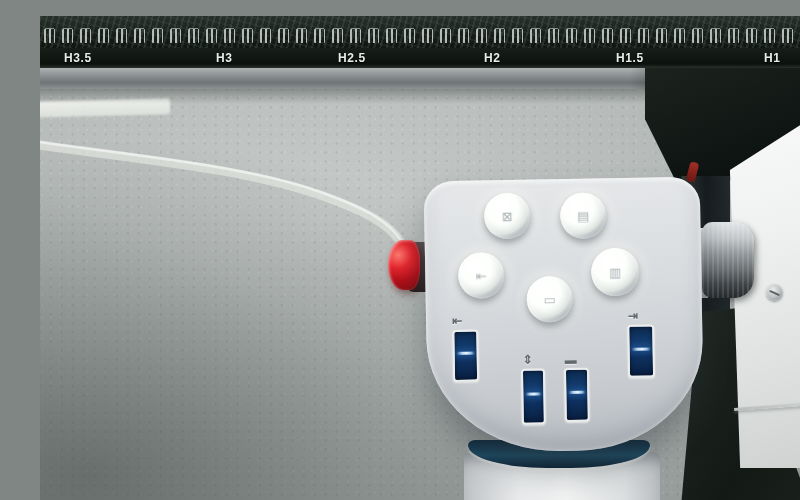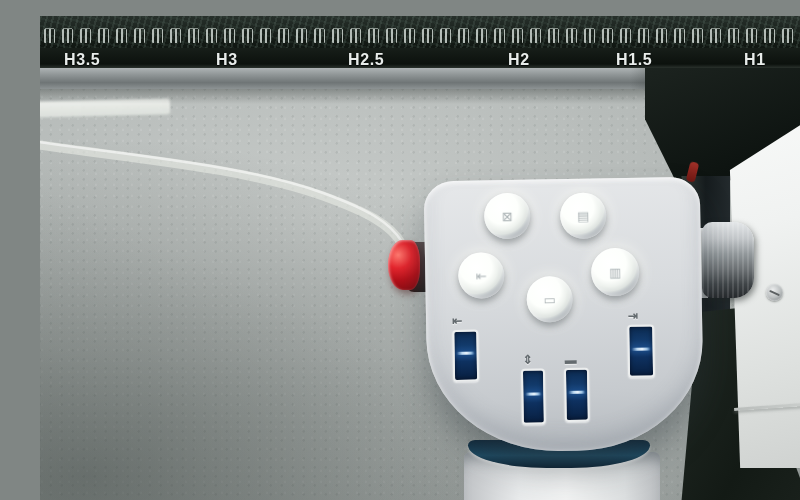--- a/index.html
+++ b/index.html
@@ -51,21 +51,21 @@
     position:static;flex:0 0 11px;height:14px;
     background:repeating-linear-gradient(90deg,#cfd7d2 0 2px, transparent 2px 5px);
     box-shadow:0 -2px 0 -1px #9aa39d;
     border-radius:1px;
   }
   .rail-band{
     left:0;top:32px;width:800px;height:20px;
     background:linear-gradient(180deg,#171e19, #0c110d 80%, #2a312c 100%);
   }
   .rail-label{
-    top:35px;color:#e8ecea;font-size:16px;font-weight:bold;letter-spacing:.6px;
+    top:35px;color:#e8ecea;font-size:12px;font-weight:bold;letter-spacing:.6px;
     text-shadow:0 1px 1px rgba(0,0,0,.8);
   }
   .edge-strip{
     left:0;top:52px;width:800px;height:21px;z-index:3;
     background:linear-gradient(180deg,#aeb3b4 0%, #8d9394 35%, #6f7576 70%, #8d9394 100%);
   }
   .edge-strip-dark{
     left:590px;top:52px;width:210px;height:21px;z-index:3;
     background:linear-gradient(90deg, transparent, rgba(18,24,21,.9) 45%, #10160f);
   }
@@ -270,24 +270,24 @@
         <i></i>
         <i></i>
         <i></i>
         <i></i>
         <i></i>
         <i></i>
       </div>
     <div class="rail-band"></div>
     <span class="rail-label" style="left:24px">H3.5</span>
     <span class="rail-label" style="left:176px">H3</span>
-    <span class="rail-label" style="left:308px">H2.5</span>
-    <span class="rail-label" style="left:468px">H2</span>
+    <span class="rail-label" style="left:298px">H2.5</span>
+    <span class="rail-label" style="left:444px">H2</span>
     <span class="rail-label" style="left:576px">H1.5</span>
-    <span class="rail-label" style="left:704px">H1</span>
+    <span class="rail-label" style="left:724px">H1</span>
   </div>
   <div class="edge-strip"></div>
   <div class="edge-strip-dark"></div>
 
   <div class="dark-topright"></div>
   <div class="dark-column"></div>
   <div class="red-mark"></div>
   <div class="dark-diag"></div>
 
   <div class="machine"></div>

